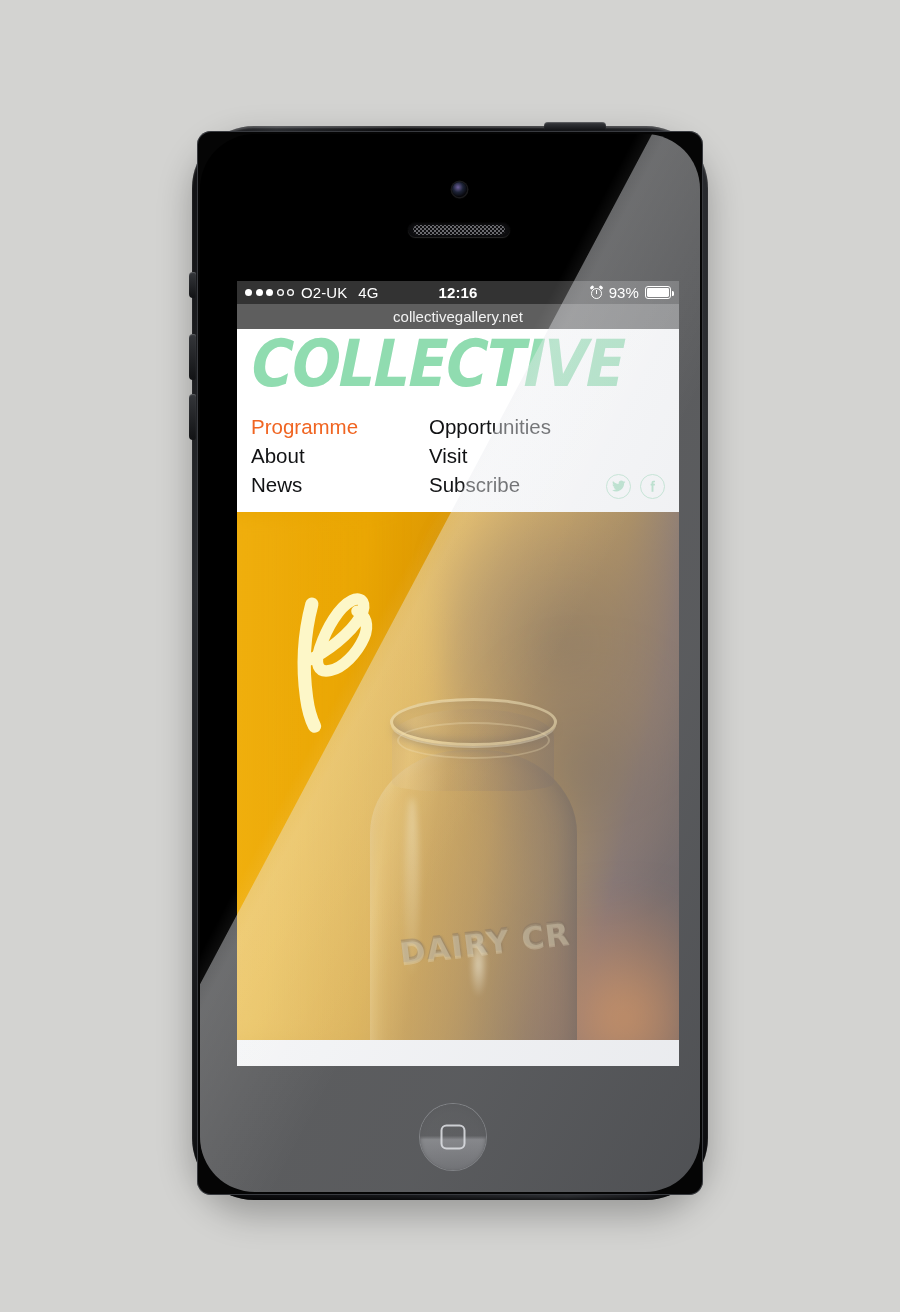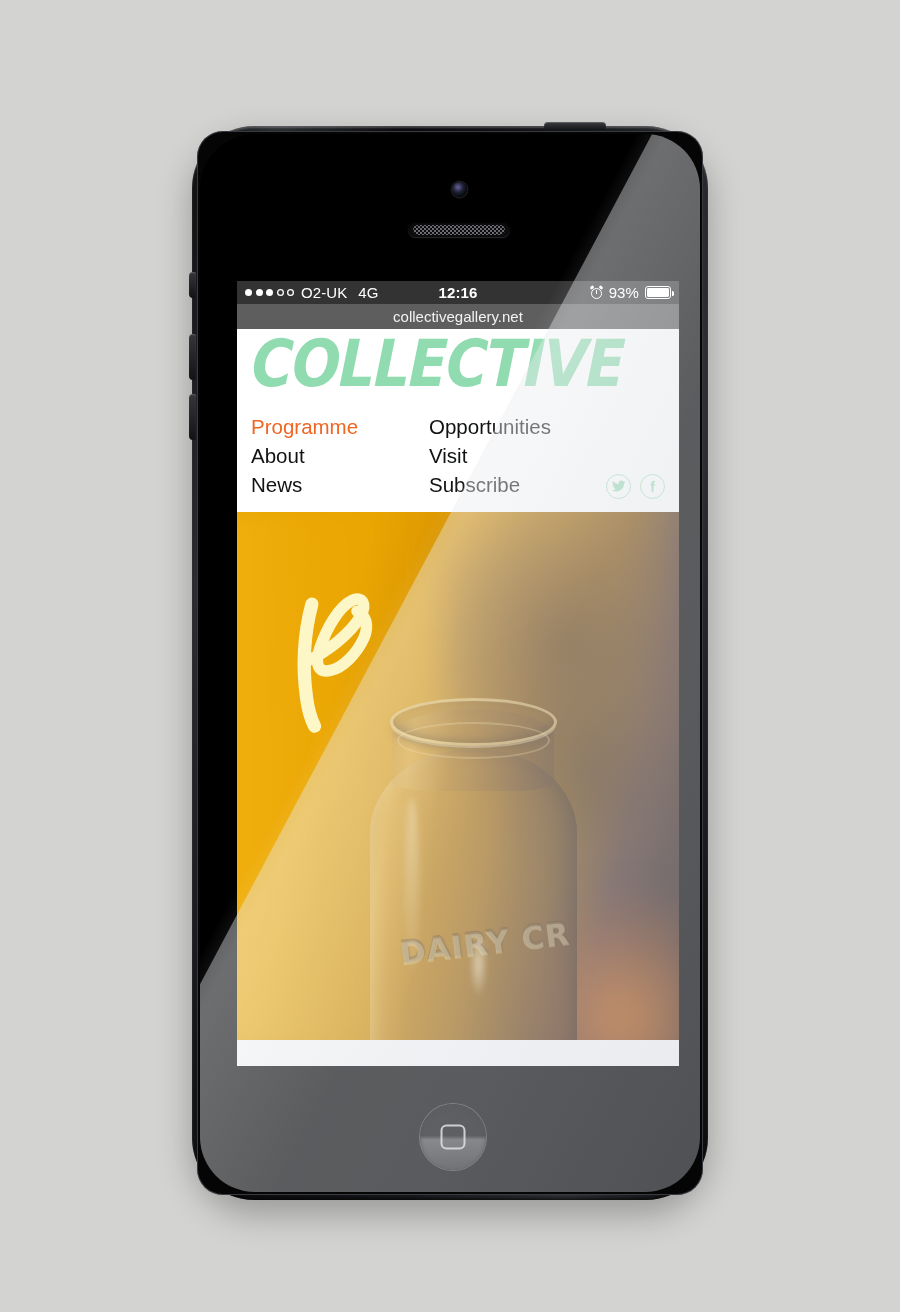--- a/index.html
+++ b/index.html
@@ -22,21 +22,21 @@
     background:
       linear-gradient(100deg,#0e0e10 0%, #2b2d31 12%, #0a0a0c 30%, #16171a 55%, #2e3034 80%, #0b0b0d 100%);
     box-shadow:
       0 2px 2px rgba(255,255,255,.25) inset,
       0 -2px 3px rgba(0,0,0,.6) inset,
       0 14px 34px rgba(0,0,0,.28);
   }
   #phone-inner {
     position:absolute;
     left:5px; top:5px; right:5px; bottom:5px;
-    border-radius:26px;
+    border-radius:14px;
     background:#050505;
     box-shadow: 0 0 0 1px rgba(120,125,135,.45) inset;
     overflow:hidden;
   }
 
   
   #faceplate {
     position:absolute; inset:3px;
     border-radius:55px;
     background:#000;

